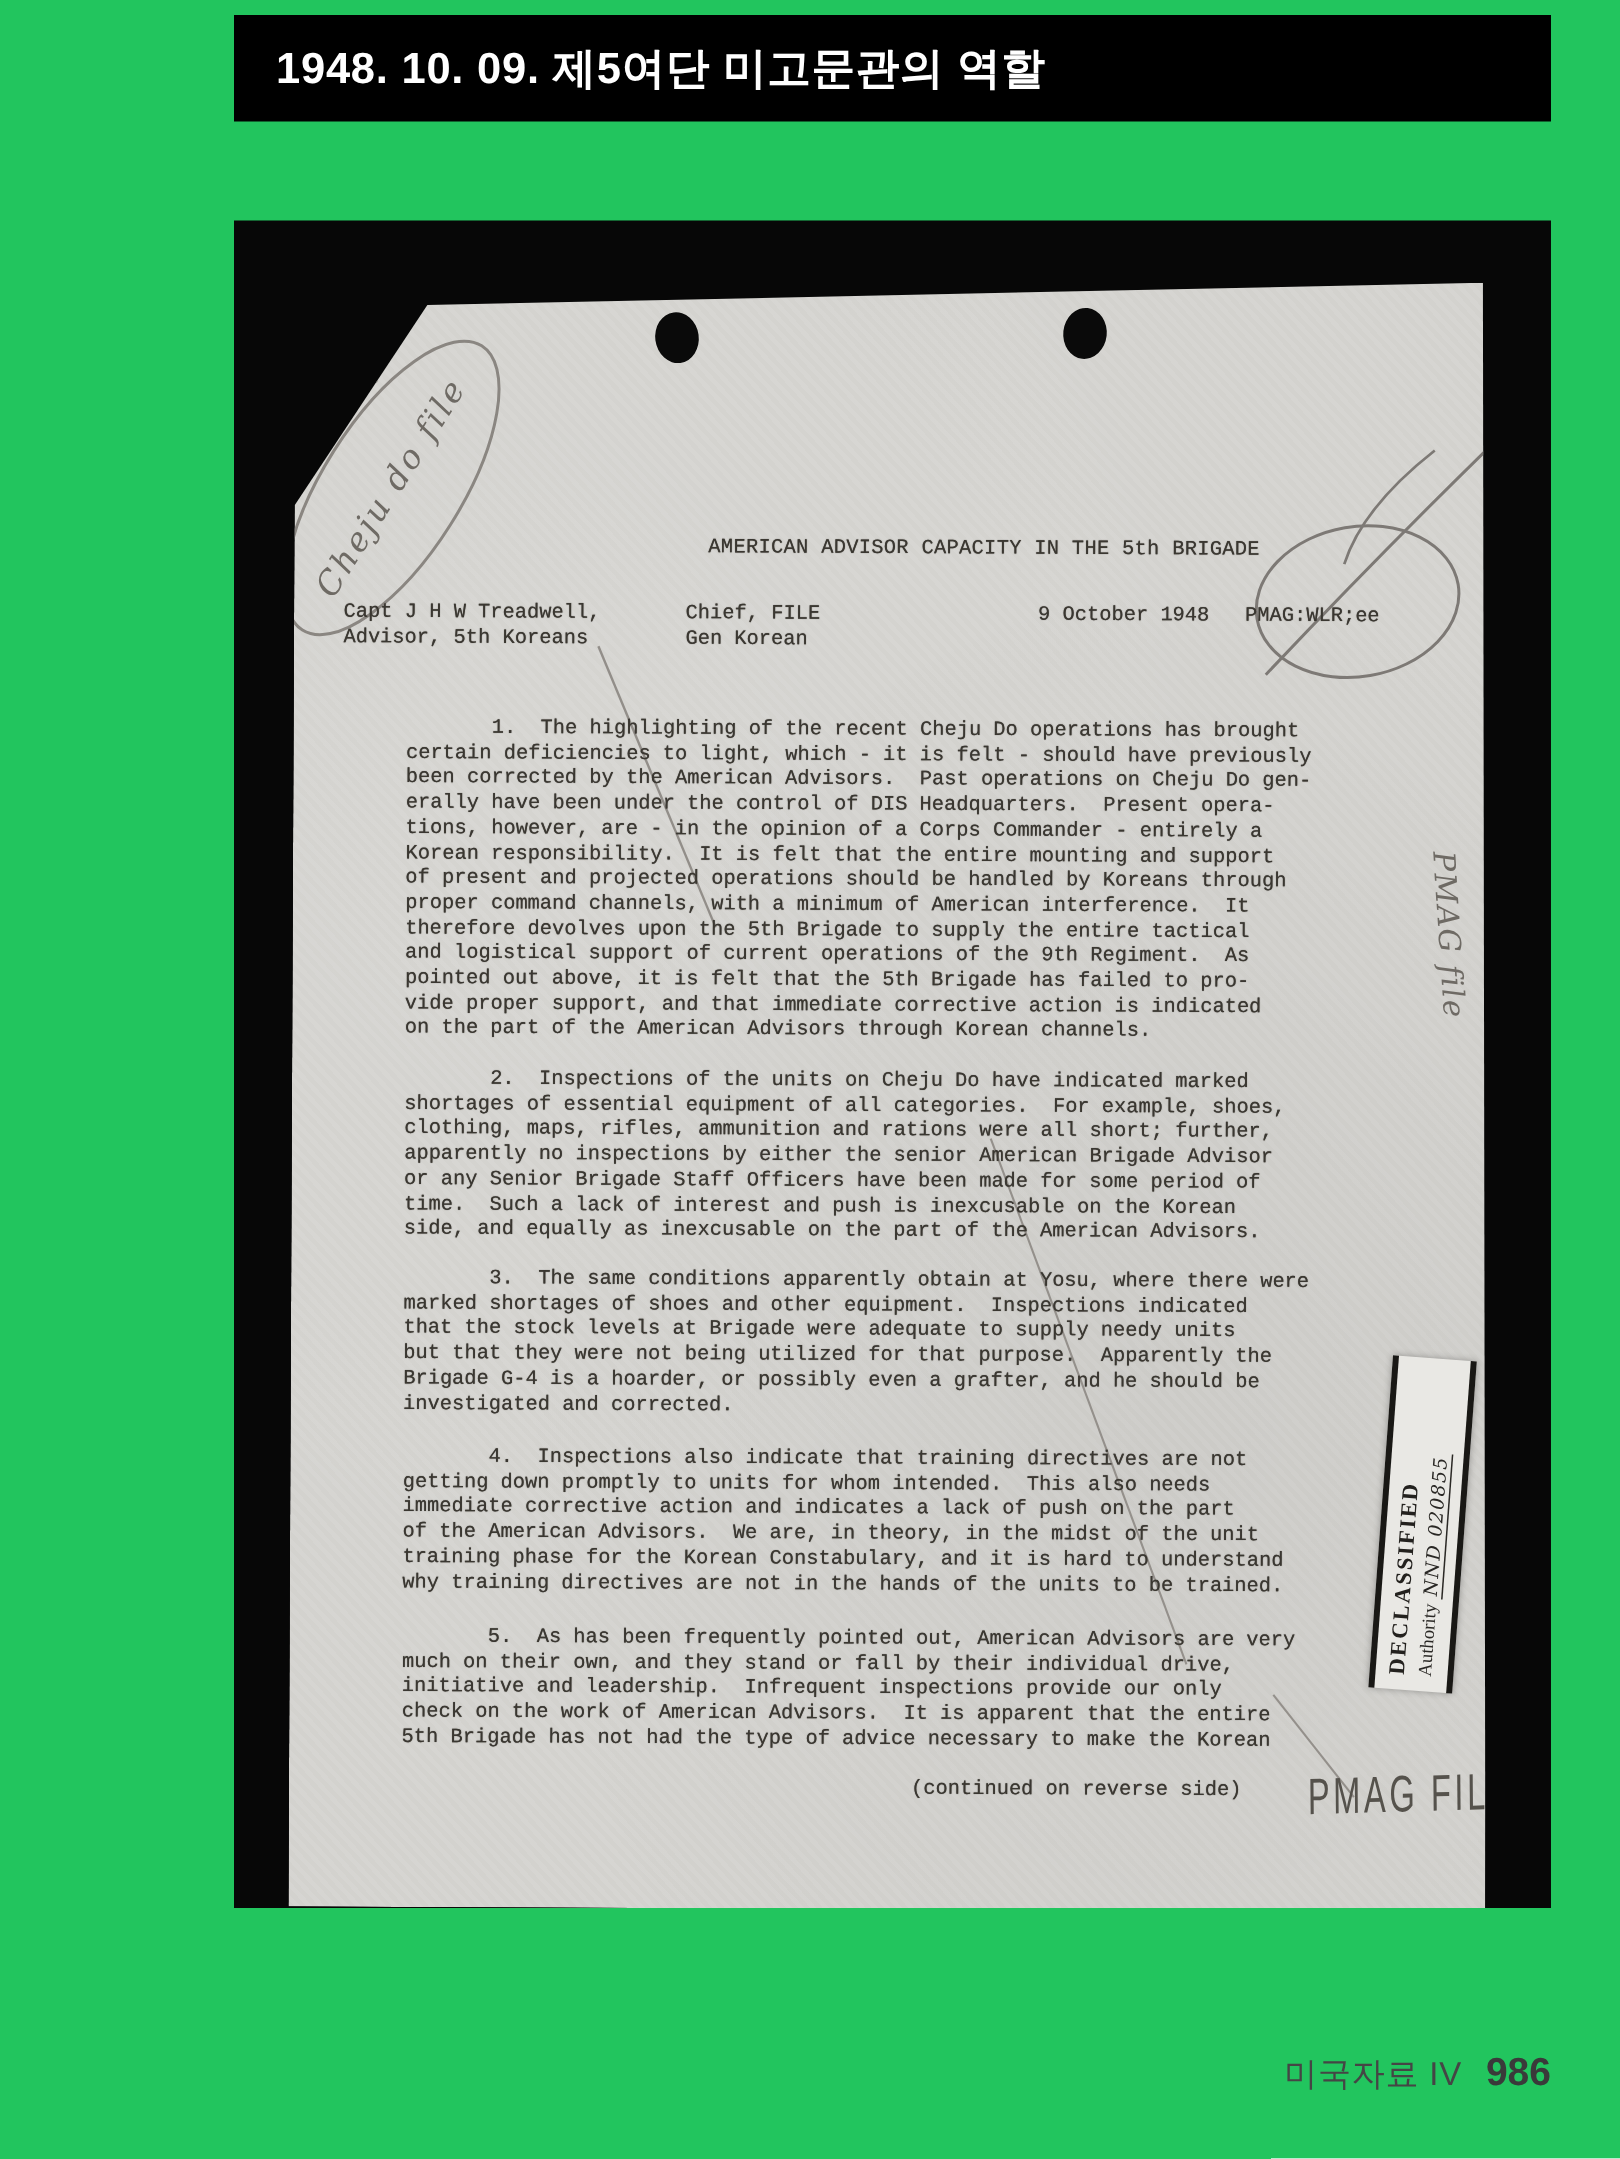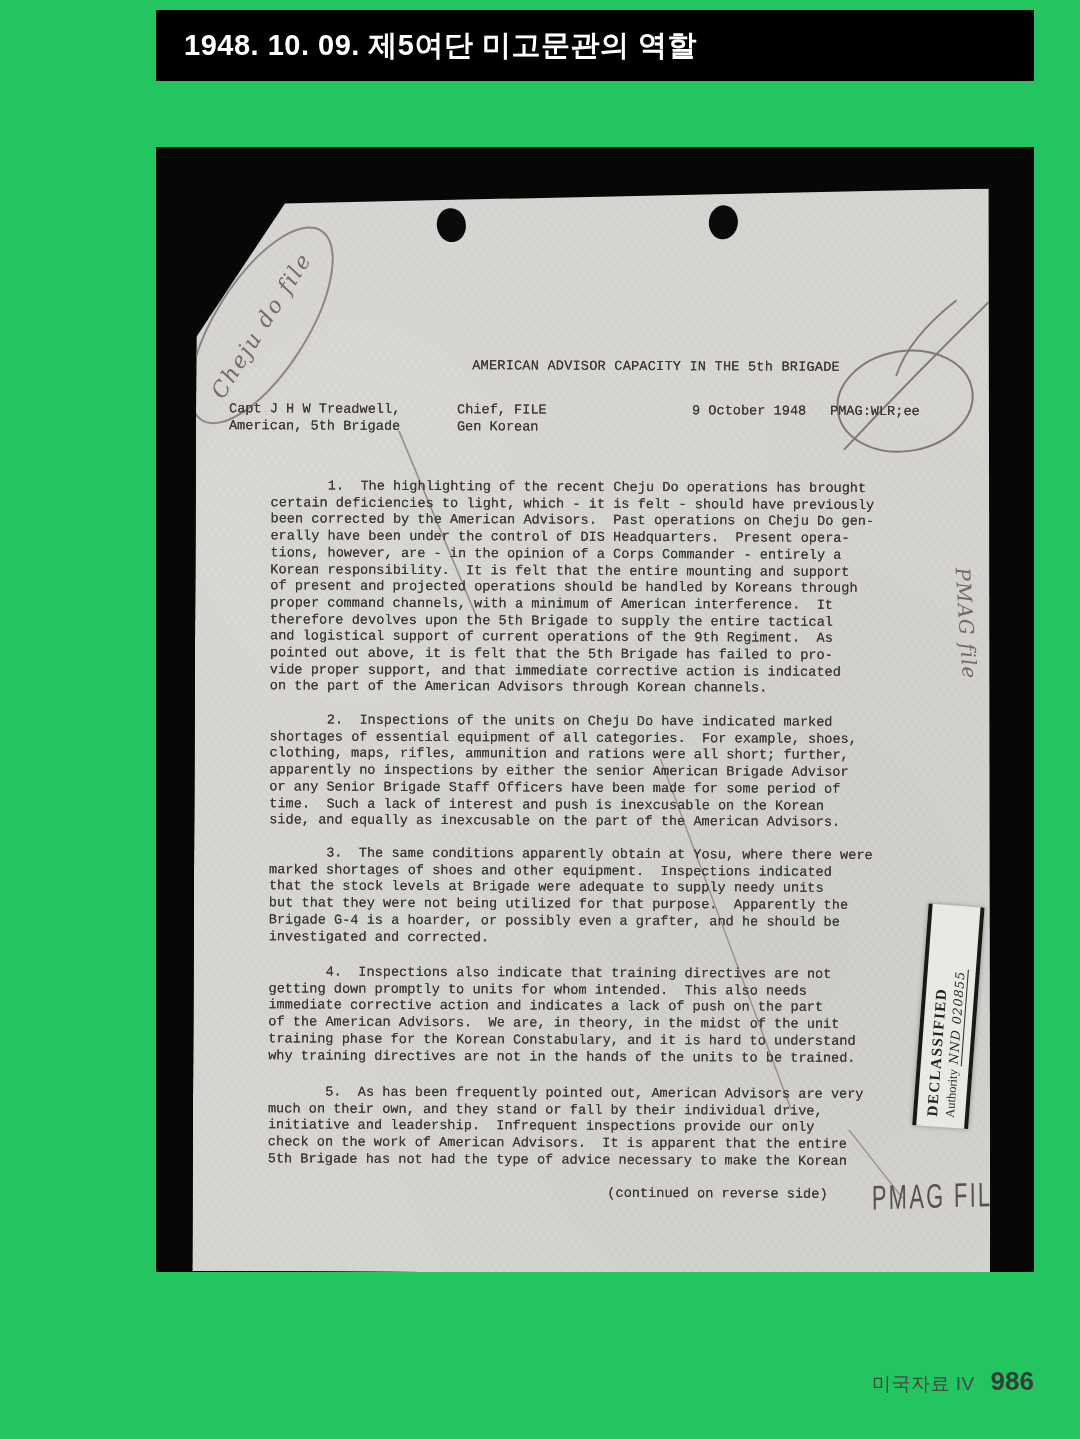--- a/index.html
+++ b/index.html
@@ -63,21 +63,21 @@
   .declass .l1{font-family:"Liberation Serif",serif;font-weight:bold;font-size:15px;
                letter-spacing:1.5px;color:#23211e;}
   .declass .l2{font-family:"Liberation Serif",serif;font-size:12.5px;color:#2a2825;margin-top:1px;}
   .declass .auth-val{font-family:"DejaVu Serif",serif;font-style:italic;
                border-bottom:1px solid #2a2825;padding:0 2px;letter-spacing:1px;}
 
   .pencil-svg{position:absolute;left:0;top:0;pointer-events:none;}
 
   
   .footer{position:absolute;right:46px;top:1366px;display:flex;align-items:baseline;gap:16px;}
-  .footer .f-label{font-size:19px;color:#454545;letter-spacing:.5px;}
+  .footer .f-label{font-size:22px;color:#454545;letter-spacing:.5px;}
   .footer .f-num{font-size:26px;font-weight:bold;color:#3a3a3a;}
 </style>
 </head>
 <body>
 
 <div class="page">
 
   <div class="header-bar">
     <span class="chapter-title">1948. 10. 09. 제5여단 미고문관의 역할</span>
   </div>
@@ -101,21 +101,21 @@
       </svg>
 
       <div class="hole hole1"></div>
       <div class="hole hole2"></div>
 
       <div class="pencil-text cheju-note">Cheju do file</div>
 
       <div class="typed doc-title">AMERICAN ADVISOR CAPACITY IN THE 5th BRIGADE</div>
 
       <div class="typed by-l1">Capt J H W Treadwell,</div>
-      <div class="typed by-l2">American, 5th Brigade</div>
+      <div class="typed by-l2">Advisor, 5th Koreans</div>
       <div class="typed by-m1">Chief, FILE</div>
       <div class="typed by-m2">Gen Korean</div>
       <div class="typed by-date">9 October 1948</div>
       <div class="typed by-ref">PMAG:WLR;ee</div>
 
       <div class="typed para p1">       1.  The highlighting of the recent Cheju Do operations has brought
 certain deficiencies to light, which - it is felt - should have previously
 been corrected by the American Advisors.  Past operations on Cheju Do gen-
 erally have been under the control of DIS Headquarters.  Present opera-
 tions, however, are - in the opinion of a Corps Commander - entirely a

